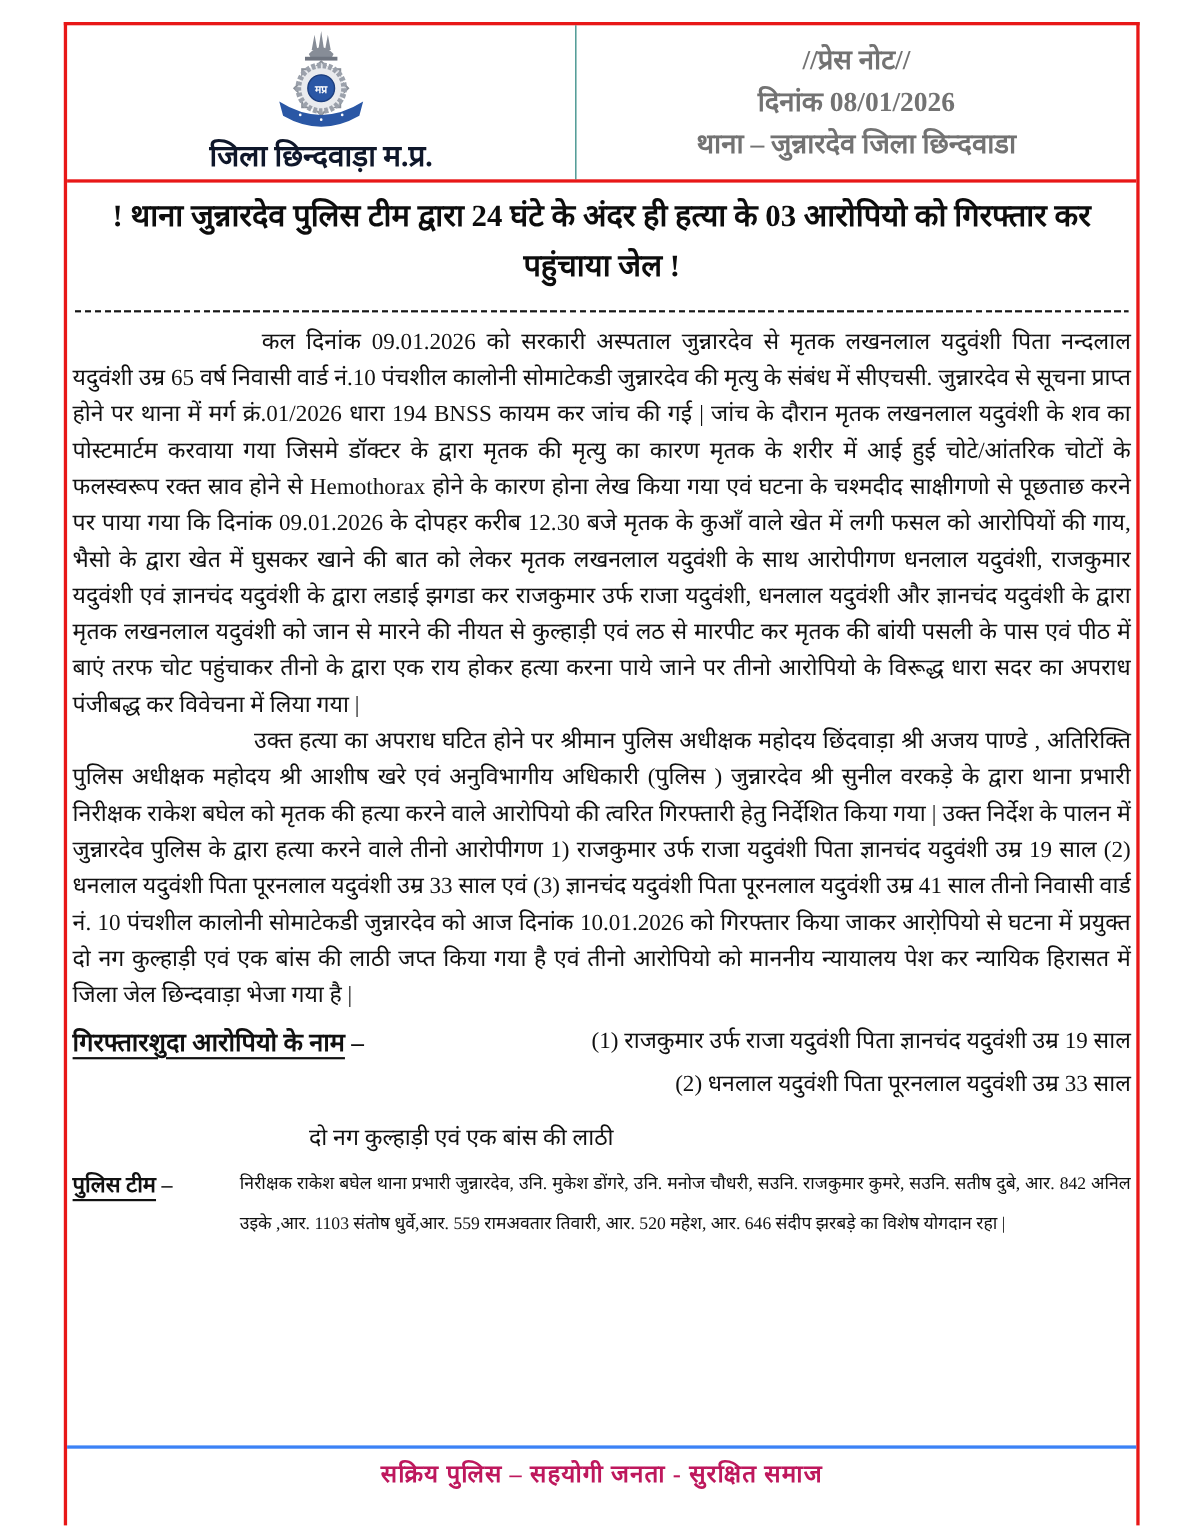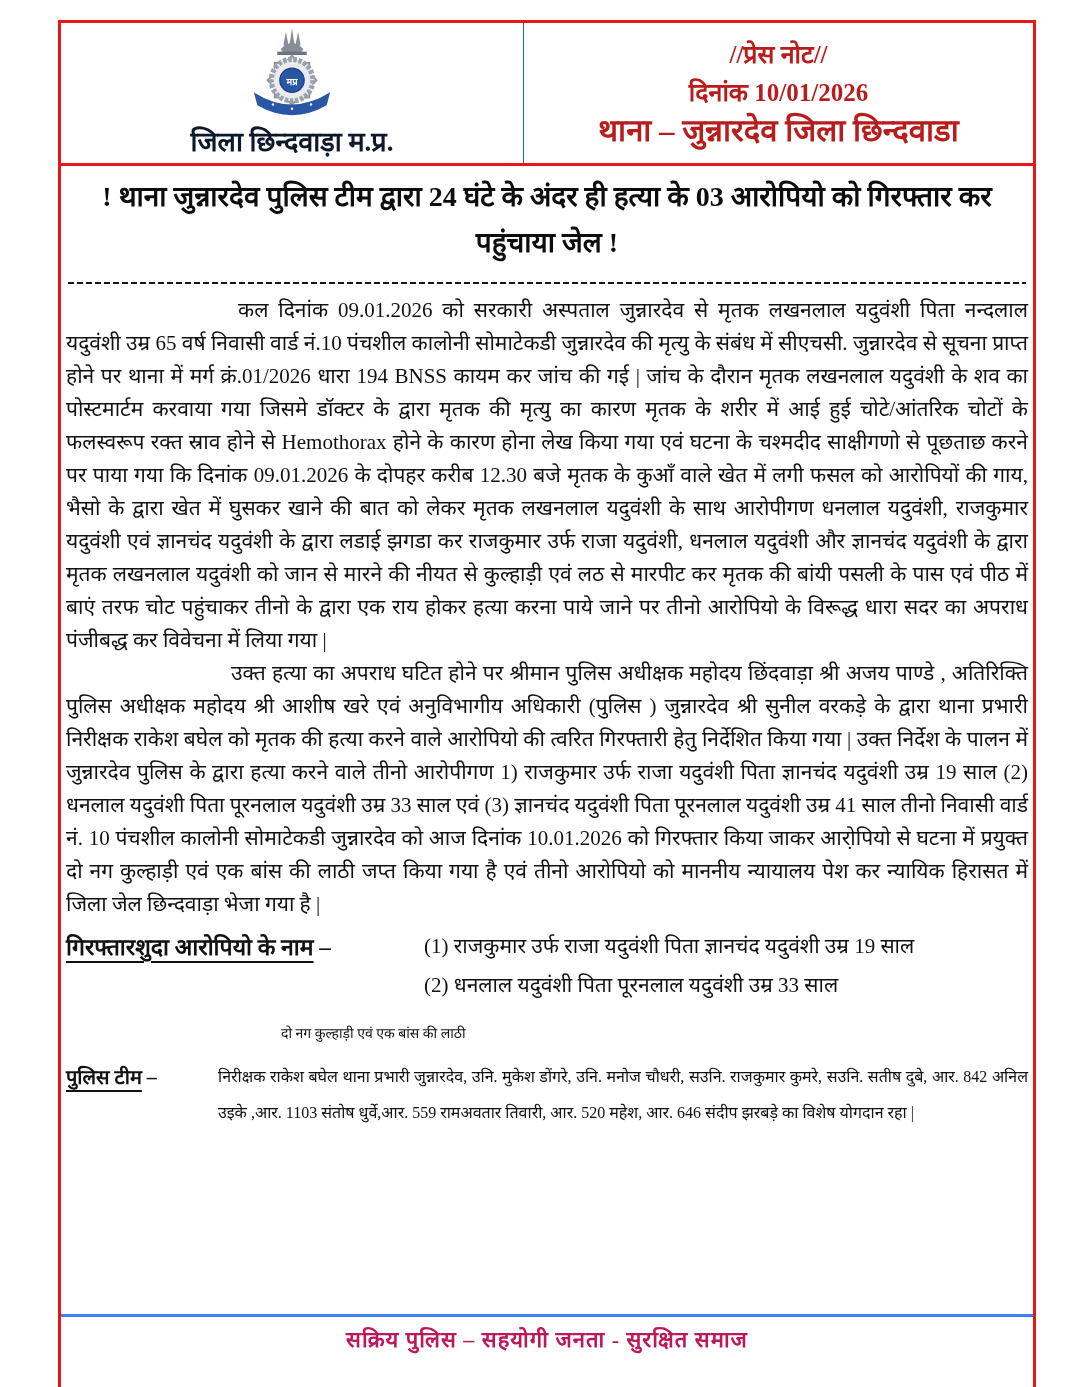--- a/index.html
+++ b/index.html
@@ -29,26 +29,27 @@
     width:462px;
     border-right:1px solid #0f766e;
     display:flex;flex-direction:column;align-items:center;justify-content:flex-start;
   }
   .logo{width:104px;height:100px;display:block;margin-top:2px;}
   .logo-caption{
     font-size:27px;font-weight:bold;color:#0f172a;line-height:30px;margin-top:2px;
   }
   .header-right{
     flex:1;
-    display:flex;flex-direction:column;align-items:center;justify-content:center;
-    color:#b91c1c;font-weight:bold;
+    display:flex;flex-direction:column;align-items:center;justify-content:flex-start;
+    padding-top:14px;
+    color:#737373;font-weight:bold;
   }
   .hr-line1{font-size:25px;line-height:38px;}
   .hr-line2{font-size:25px;line-height:38px;}
-  .hr-line3{font-size:31px;line-height:38px;}
+  .hr-line3{font-size:25px;line-height:38px;}
   
   .body-box{
     box-sizing:border-box;
     height:1151px;
     border-bottom:3px solid #3b82f6;
     padding:0 5px;
     overflow:hidden;
   }
   .doc-title{
     font-size:28px;font-weight:bold;text-align:center;line-height:46px;
@@ -64,24 +65,24 @@
   p.para-1{text-indent:172px;}
   p.para-2{text-indent:165px;}
   
   .sec-arrested{display:flex;margin-top:6px;}
   .sec-heading{
     font-size:23px;font-weight:bold;white-space:nowrap;
   }
   .sec-heading .uline{text-decoration:underline;text-decoration-thickness:2px;text-underline-offset:6px;}
   .arrested-head{width:352px;flex:none;padding-top:3px;}
   .arrested-list{flex:1;font-size:21px;line-height:39px;padding-left:6px;}
-  .arrested-item{text-align:left;}
+  .arrested-item{text-align:right;}
   
   .sec-seized{margin-top:10px;}
-  .seized-item{font-size:14px;line-height:34px;padding-left:215px;margin-top:12px;}
+  .seized-item{font-size:21px;line-height:34px;padding-left:215px;margin-top:12px;}
   
   .sec-team{display:flex;margin-top:8px;}
   .team-head{width:148px;flex:none;padding-top:4px;font-size:20px;}
   .team-text{flex:1;font-size:16px;line-height:36px;text-align:justify;padding-left:4px;}
   
   .footer{
     height:53px;
     display:flex;align-items:flex-start;justify-content:center;
   }
   .slogan{
@@ -113,21 +114,21 @@
 
           <path d="M16 76 Q60 104 104 76 L100 91 Q60 114 20 91 Z" fill="#2a57a5"></path>
           <circle cx="38" cy="90" r="1.4" fill="#ffffff"></circle>
           <circle cx="60" cy="95" r="1.4" fill="#ffffff"></circle>
           <circle cx="82" cy="90" r="1.4" fill="#ffffff"></circle>
         </svg>
         <div class="logo-caption">जिला छिन्दवाड़ा म.प्र.</div>
       </div>
       <div class="header-right">
         <div class="hr-line1">//प्रेस नोट//</div>
-        <div class="hr-line2">दिनांक 10/01/2026</div>
+        <div class="hr-line2">दिनांक 08/01/2026</div>
         <div class="hr-line3">थाना – जुन्नारदेव जिला छिन्दवाडा</div>
       </div>
     </div>
 
     <div class="body-box">
       <div class="doc-title">! थाना जुन्नारदेव पुलिस टीम द्वारा 24 घंटे के अंदर ही हत्या के 03 आरोपियो को गिरफ्तार कर पहुंचाया जेल !</div>
       <div class="dashes"></div>
 
       <p class="body-para para-1">कल दिनांक 09.01.2026 को सरकारी अस्पताल जुन्नारदेव से मृतक लखनलाल यदुवंशी पिता नन्दलाल यदुवंशी उम्र 65 वर्ष निवासी वार्ड नं.10 पंचशील कालोनी सोमाटेकडी जुन्नारदेव की मृत्यु के संबंध में सीएचसी. जुन्नारदेव से सूचना प्राप्त होने पर थाना में मर्ग क्रं.01/2026 धारा 194 BNSS कायम कर जांच की गई | जांच के दौरान मृतक लखनलाल यदुवंशी के शव का पोस्टमार्टम करवाया गया जिसमे डॉक्टर के द्वारा मृतक की मृत्यु का कारण मृतक के शरीर में आई हुई चोटे/आंतरिक चोटों के फलस्वरूप रक्त स्राव होने से Hemothorax होने के कारण होना लेख किया गया एवं घटना के चश्मदीद साक्षीगणो  से पूछताछ करने पर पाया गया कि दिनांक 09.01.2026 के दोपहर करीब 12.30 बजे मृतक के कुआँ वाले खेत में लगी फसल को आरोपियों की गाय, भैसो के द्वारा खेत में घुसकर खाने की बात को लेकर मृतक लखनलाल यदुवंशी के साथ आरोपीगण धनलाल यदुवंशी, राजकुमार यदुवंशी एवं ज्ञानचंद यदुवंशी के द्वारा लडाई झगडा कर राजकुमार उर्फ राजा यदुवंशी, धनलाल यदुवंशी और ज्ञानचंद यदुवंशी के द्वारा मृतक लखनलाल यदुवंशी को जान से मारने की नीयत से कुल्हाड़ी एवं लठ से मारपीट कर मृतक की बांयी पसली के पास एवं पीठ में बाएं तरफ चोट पहुंचाकर तीनो के द्वारा एक राय होकर हत्या करना पाये जाने पर तीनो आरोपियो के विरूद्ध धारा सदर का अपराध पंजीबद्ध कर विवेचना में लिया गया |</p>
       <p class="body-para para-2">उक्त हत्या का अपराध घटित होने पर श्रीमान पुलिस अधीक्षक महोदय छिंदवाड़ा श्री अजय पाण्डे , अतिरिक्ति पुलिस अधीक्षक महोदय श्री आशीष खरे एवं अनुविभागीय अधिकारी (पुलिस ) जुन्नारदेव श्री सुनील वरकड़े के द्वारा थाना प्रभारी निरीक्षक राकेश बघेल को मृतक की हत्या करने वाले आरोपियो की त्वरित गिरफ्तारी हेतु निर्देशित किया गया | उक्त निर्देश के पालन में जुन्नारदेव पुलिस के द्वारा हत्या करने वाले तीनो आरोपीगण 1) राजकुमार उर्फ राजा यदुवंशी पिता ज्ञानचंद यदुवंशी उम्र 19 साल (2) धनलाल यदुवंशी पिता पूरनलाल यदुवंशी उम्र 33 साल एवं (3) ज्ञानचंद यदुवंशी पिता पूरनलाल यदुवंशी उम्र 41 साल तीनो निवासी वार्ड नं. 10 पंचशील कालोनी सोमाटेकडी जुन्नारदेव को आज दिनांक 10.01.2026 को गिरफ्तार किया जाकर आरो़पियो से घटना में प्रयुक्त दो नग कुल्हाड़ी एवं एक बांस की लाठी जप्त किया गया है एवं तीनो आरोपियो को माननीय न्यायालय पेश कर न्यायिक हिरासत में जिला जेल छिन्दवाड़ा भेजा गया है |</p>

